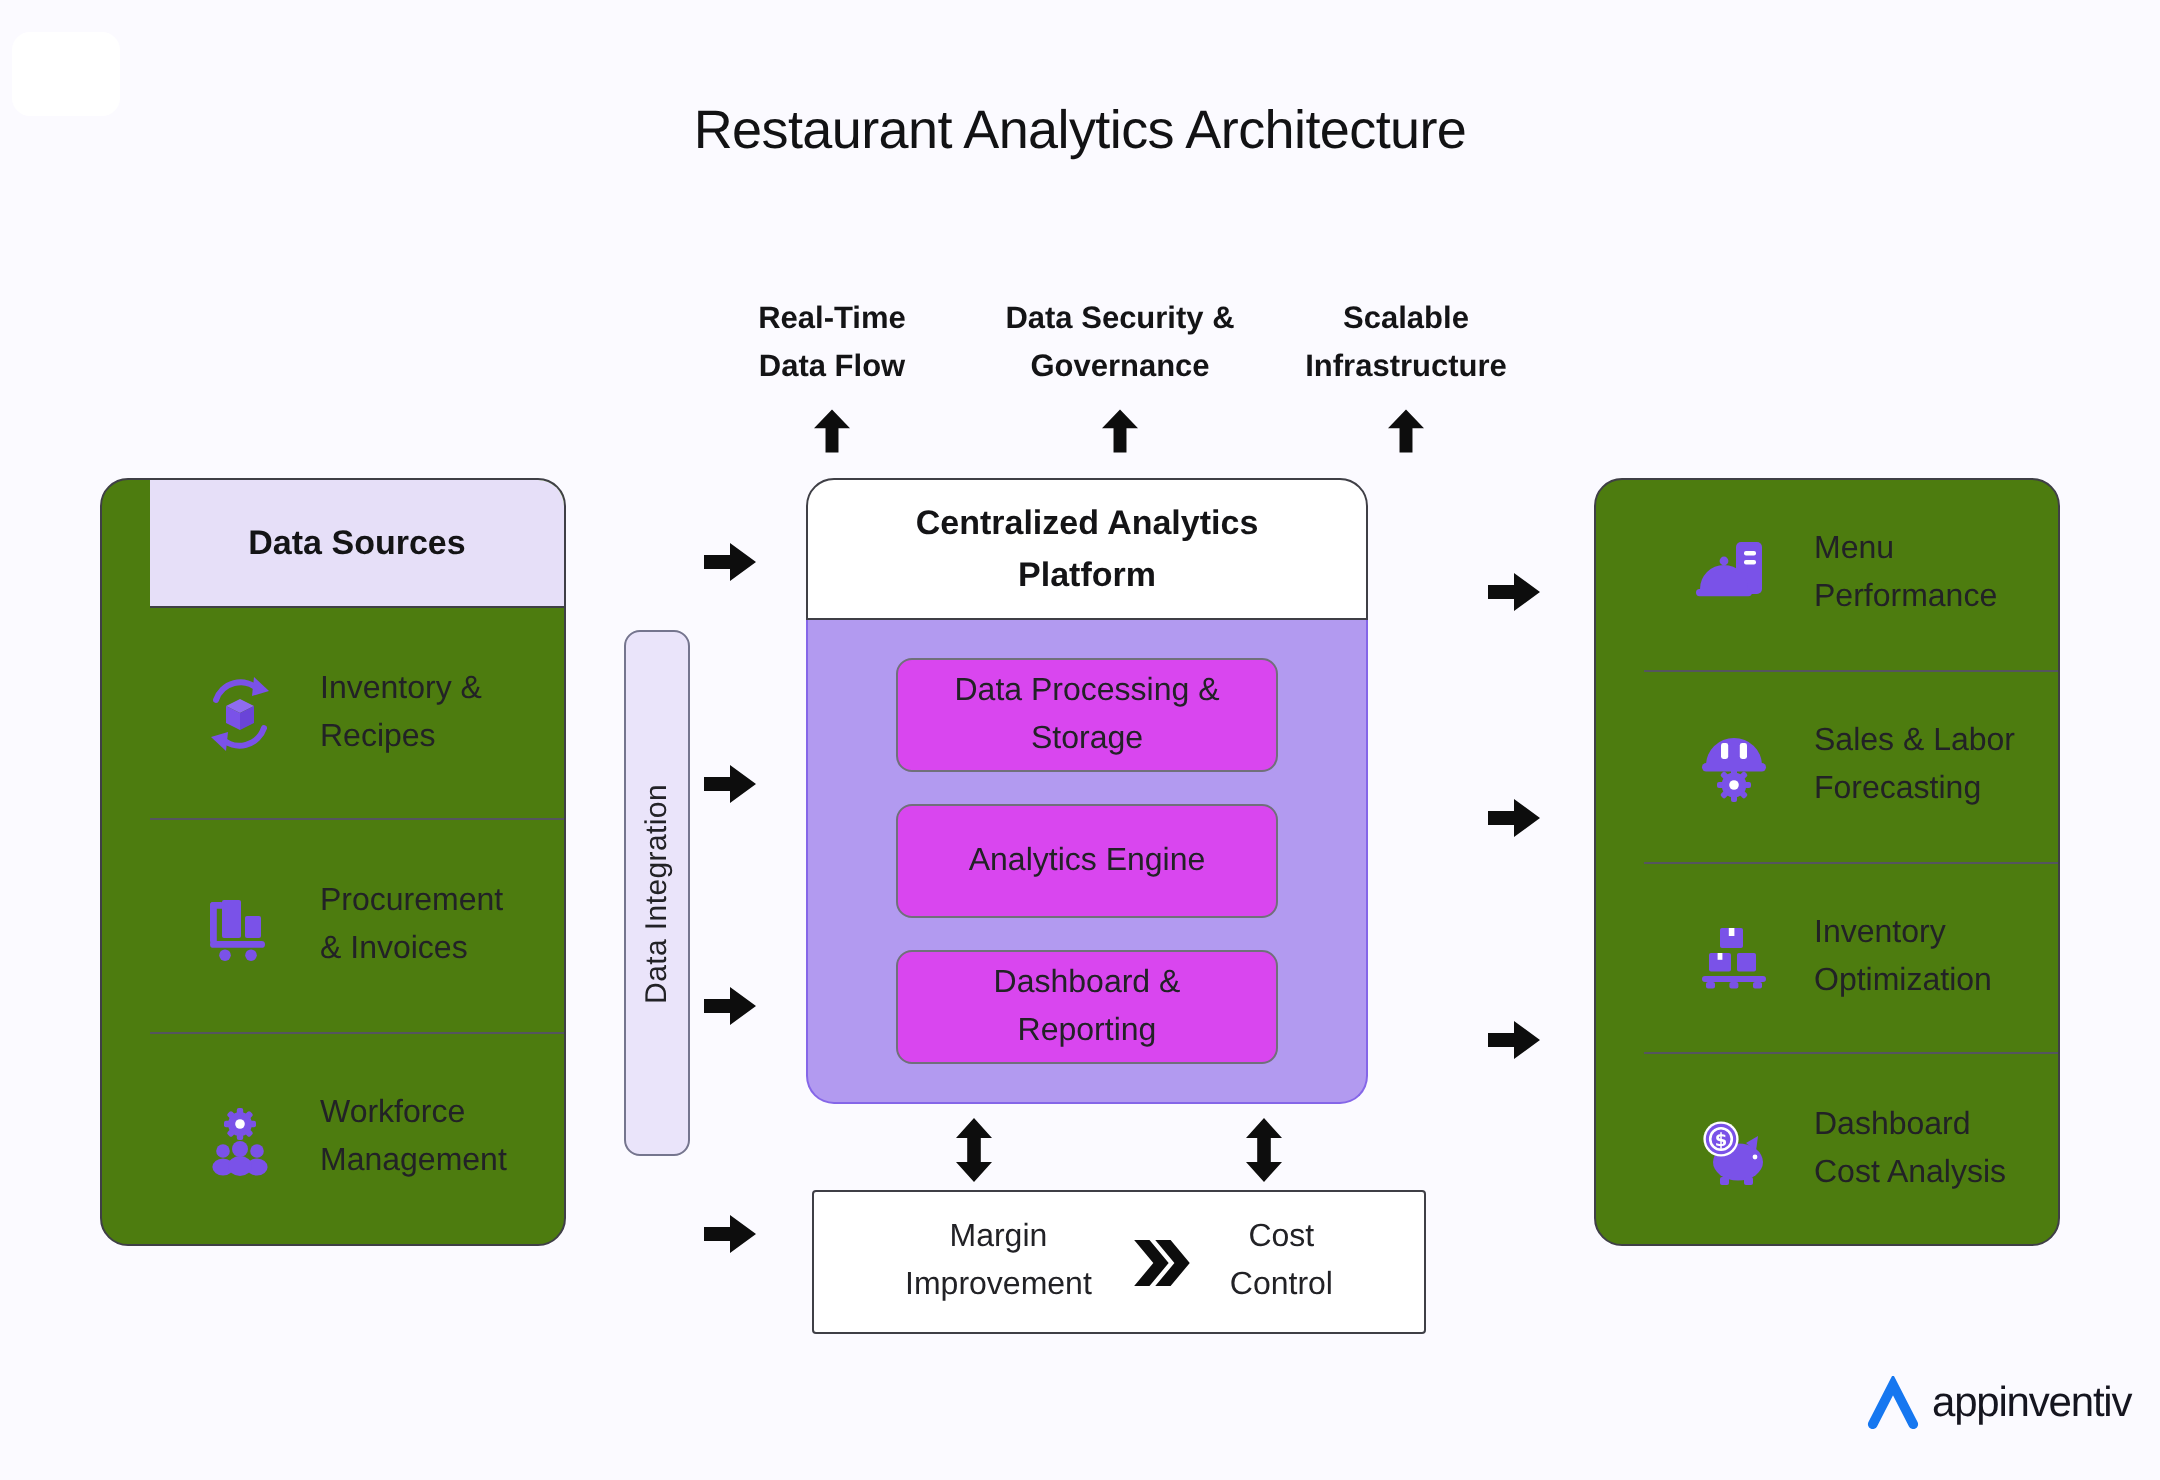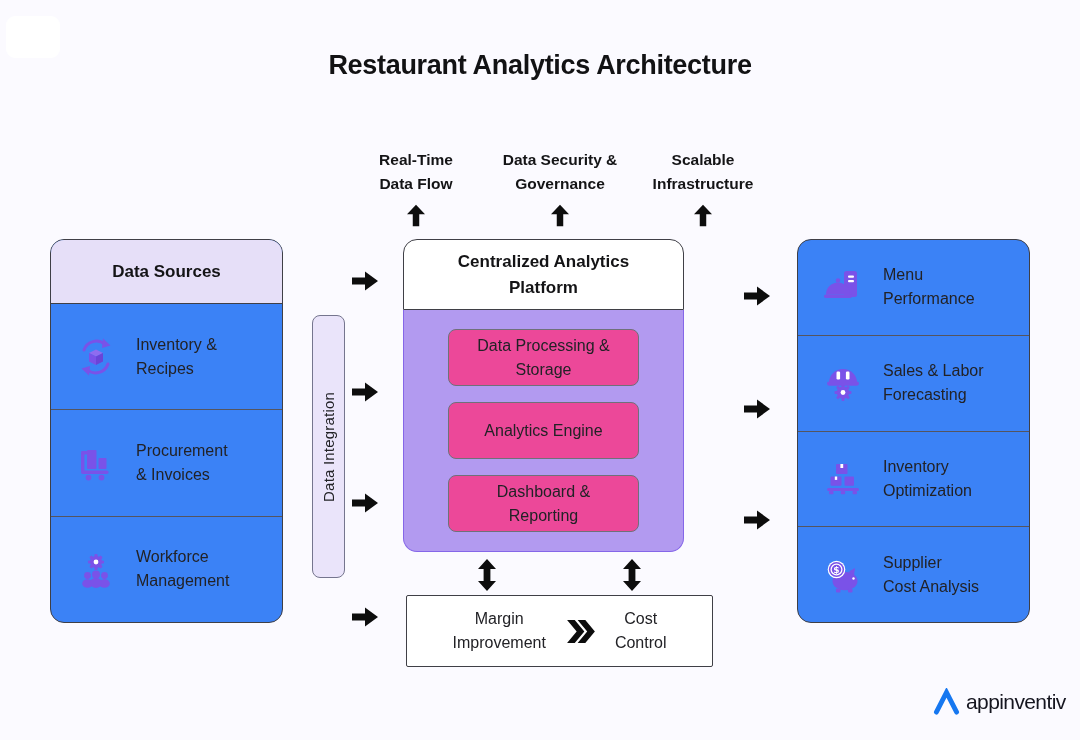--- a/index.html
+++ b/index.html
@@ -14,37 +14,37 @@
   .abs { position:absolute; }
   .pre { white-space:pre-line; }
 
   .corner-accent {
     left:6px; top:16px; width:54px; height:42px;
     background:#ffffff; border-radius:9px;
   }
 
   .page-title {
     left:0; top:50px; width:1080px;
-    text-align:center; font-size:27px; font-weight:700;
+    text-align:center; font-size:27px; font-weight:400;
     letter-spacing:-0.3px; color:#121214;
   }
 
   
   .benefit {
     width:180px; display:flex; flex-direction:column; align-items:center;
     text-align:center; font-weight:700; font-size:15.5px; line-height:1.55;
     color:#141416;
   }
   .benefit svg { margin-top:8px; }
 
   
   .panel {
-    width:233px; height:384px; background:#3b82f6;
+    width:233px; height:384px; background:#4d7c0f;
     border:1.5px solid #3f3f46; border-radius:14px;
-    display:flex; flex-direction:column; overflow:hidden;
+    display:flex; flex-direction:column; overflow:hidden;padding-left:24px;
   }
   .panel-header {
     height:64px; flex:0 0 64px; background:#e6dff8;
     border-bottom:1.5px solid #3f3f46;
     display:flex; align-items:center; justify-content:center;
     font-weight:700; font-size:17px; color:#141416;
   }
   .panel-row {
     flex:1; display:flex; align-items:center;
     padding-left:25px; gap:20px;
@@ -74,21 +74,21 @@
     font-weight:700; font-size:17px; line-height:1.5; color:#141416;
   }
   .platform-body {
     height:242px; background:#b29af0;
     border:1.5px solid #8566e8; border-top:none;
     border-radius:0 0 14px 14px;
     display:flex; flex-direction:column; justify-content:center;
     gap:16px; padding:0 44px;
   }
   .module-box {
-    height:57px; background:#ec4899; border:1px solid #70707a; border-radius:8px;
+    height:57px; background:#d946ef; border:1px solid #70707a; border-radius:8px;
     display:flex; align-items:center; justify-content:center; text-align:center;
     font-size:16px; line-height:1.5; color:#222226;
   }
 
   
   .outcome-box {
     left:406px; top:595px; width:307px; height:72px;
     background:#ffffff; border:1.5px solid #3f3f46; border-radius:2px;
     display:flex; align-items:center; justify-content:center; gap:20px;
     text-align:center; font-size:16px; line-height:1.5; color:#222226;
@@ -301,21 +301,21 @@
         <polygon points="26,16.5 32,13 31,20.5"></polygon>
         <rect x="13" y="33.5" width="4.5" height="4" rx="1"></rect>
         <rect x="25" y="33.5" width="4.5" height="4" rx="1"></rect>
       </g>
       <circle cx="13.5" cy="14.5" r="8.8" fill="#ffffff"></circle>
       <circle cx="13.5" cy="14.5" r="7.6" fill="#7a52e8"></circle>
       <circle cx="13.5" cy="14.5" r="5.4" fill="none" stroke="#ffffff" stroke-width="1.3"></circle>
       <text x="13.5" y="17.8" text-anchor="middle" font-family="DejaVu Sans, sans-serif" font-size="9" font-weight="bold" fill="#ffffff">$</text>
       <circle cx="30.5" cy="23.5" r="1.2" fill="#ffffff"></circle>
     </svg>
-    <span class="pre">Supplier
+    <span class="pre">Dashboard
 Cost Analysis</span>
   </div>
 </div>
 
 <div class="abs logo">
   <svg width="27" height="27" viewBox="0 0 28 28">
     <path d="M3.5 25 L14 4.5 L24.5 25" fill="none" stroke="#1677f0" stroke-width="5" stroke-linecap="round" stroke-linejoin="miter"></path>
   </svg>
   <span class="logo-text">appinventiv</span>
 </div>

